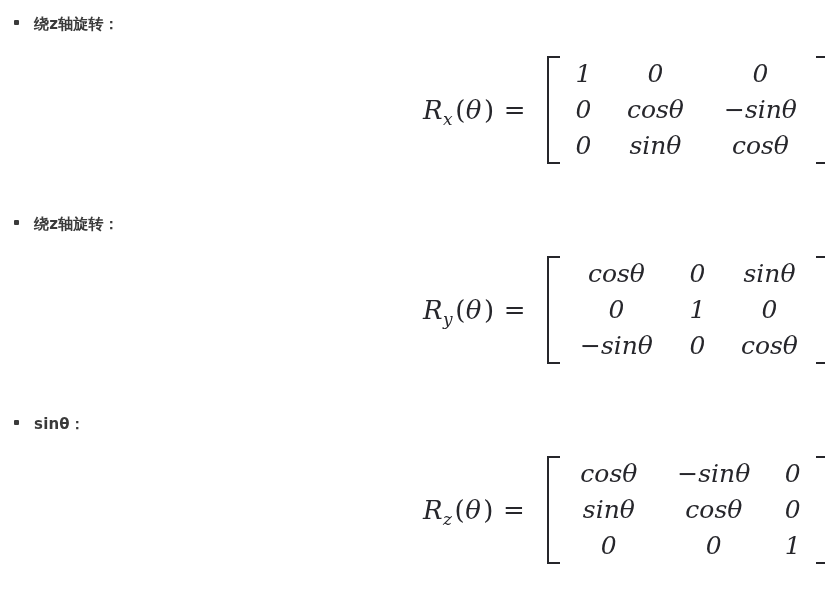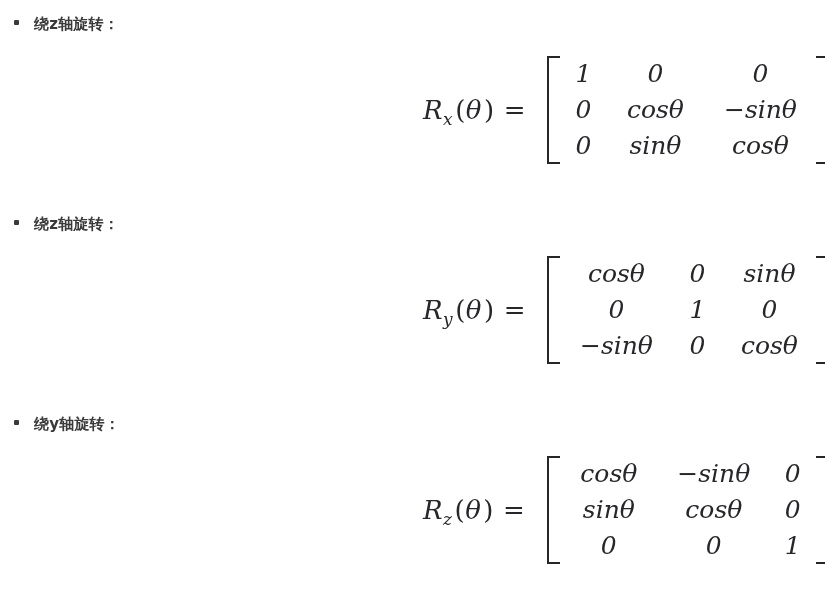--- a/index.html
+++ b/index.html
@@ -252,21 +252,21 @@
           </table>
         <span class="bracket right"></span>
       </span>
     </div>
   </div>
 
   <div class="section sec-3">
 
     <div class="bullet-row">
       <span class="bullet-dot"></span>
-      <span class="bullet-label">绕y轴旋转：</span>
+      <span class="bullet-label">sinθ：</span>
     </div>
 
     <div class="equation eq-z">
       <span class="eq-lhs">
         <span class="base">R</span>
           <span class="sub">z</span>
           <span class="paren">(</span>
           <span class="theta">θ</span>
           <span class="paren">)</span>
           <span class="equals">=</span>

